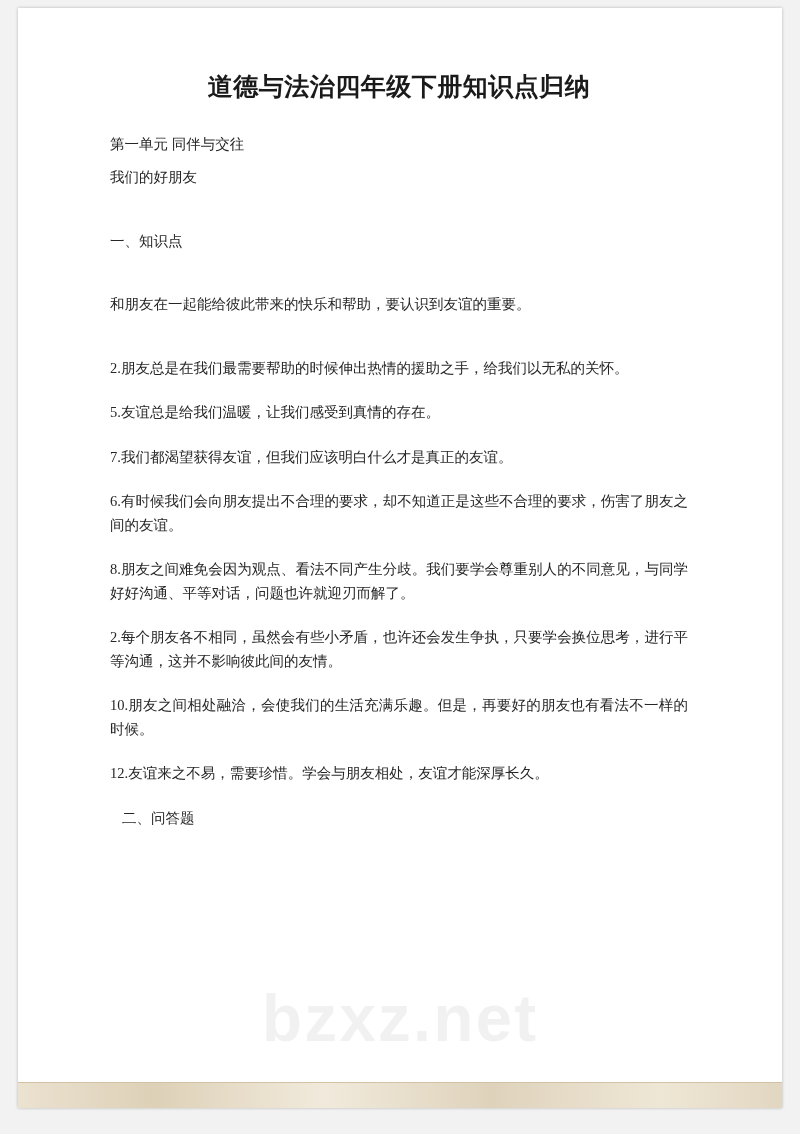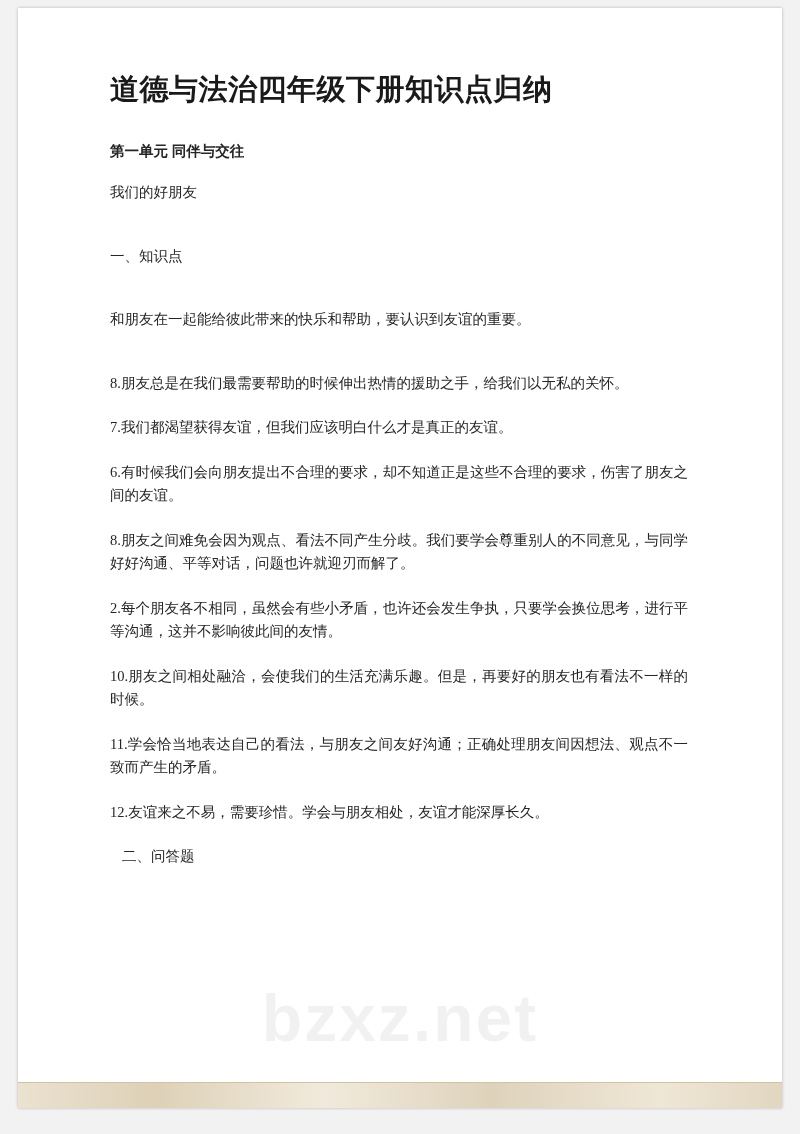--- a/index.html
+++ b/index.html
@@ -30,38 +30,37 @@
     box-sizing: border-box;
     overflow: hidden;
   }
   .doc-body {
     position: absolute;
     left: 92px;
     top: 62px;
     width: 578px;
   }
   .doc-title {
-    text-align: left;
-    font-size: 29px;
+    text-align: center;
+    font-size: 25px;
     font-weight: bold;
     color: #1a1a1a;
     letter-spacing: 0.5px;
     margin: 0 0 30px 0;
     font-family: "Liberation Sans", "DejaVu Sans", sans-serif;
   }
   .para {
     font-size: 14.5px;
     line-height: 1.62;
     color: #262626;
     margin: 0 0 21px 0;
     text-align: justify;
   }
   .para.tight {
-    margin-bottom: 18px;
-    font-weight: bold;
+    margin-bottom: 10px;
   }
   .para.gap-lg {
     margin-bottom: 40px;
   }
   .para.indent {
     text-indent: 12px;
   }
   .watermark {
     position: absolute;
     left: 0;
@@ -105,27 +104,27 @@
       <h1 class="doc-title">道德与法治四年级下册知识点归纳</h1>
 
       <p class="para tight">第一单元 同伴与交往</p>
 
       <p class="para gap-lg">我们的好朋友</p>
 
       <p class="para gap-lg">一、知识点</p>
 
       <p class="para gap-lg">和朋友在一起能给彼此带来的快乐和帮助，要认识到友谊的重要。</p>
 
-      <p class="para">8.朋友总是在我们最需要帮助的时候伸出热情的援助之手，给我们以无私的关怀。</p>
+      <p class="para">2.朋友总是在我们最需要帮助的时候伸出热情的援助之手，给我们以无私的关怀。</p>
+      <p class="para">5.友谊总是给我们温暖，让我们感受到真情的存在。</p>
       <p class="para">7.我们都渴望获得友谊，但我们应该明白什么才是真正的友谊。</p>
       <p class="para">6.有时候我们会向朋友提出不合理的要求，却不知道正是这些不合理的要求，伤害了朋友之间的友谊。</p>
       <p class="para">8.朋友之间难免会因为观点、看法不同产生分歧。我们要学会尊重别人的不同意见，与同学好好沟通、平等对话，问题也许就迎刃而解了。</p>
       <p class="para">2.每个朋友各不相同，虽然会有些小矛盾，也许还会发生争执，只要学会换位思考，进行平等沟通，这并不影响彼此间的友情。</p>
       <p class="para">10.朋友之间相处融洽，会使我们的生活充满乐趣。但是，再要好的朋友也有看法不一样的时候。</p>
-      <p class="para">11.学会恰当地表达自己的看法，与朋友之间友好沟通；正确处理朋友间因想法、观点不一致而产生的矛盾。</p>
       <p class="para">12.友谊来之不易，需要珍惜。学会与朋友相处，友谊才能深厚长久。</p>
 
       <p class="para indent">二、问答题</p>
 
     </div>
 
     <div class="watermark">bzxz.net</div>
 
     <div class="page-bottom-strip">
       <div class="inner-line"></div>

